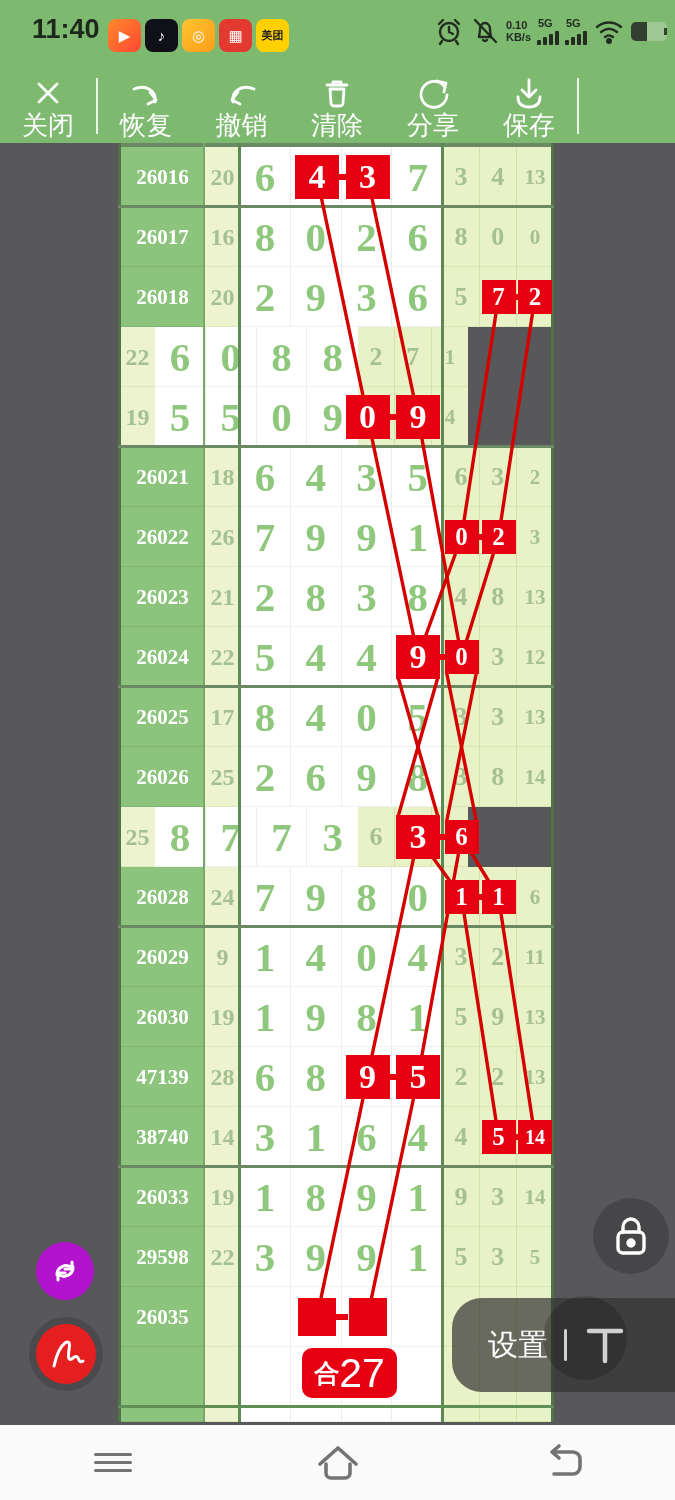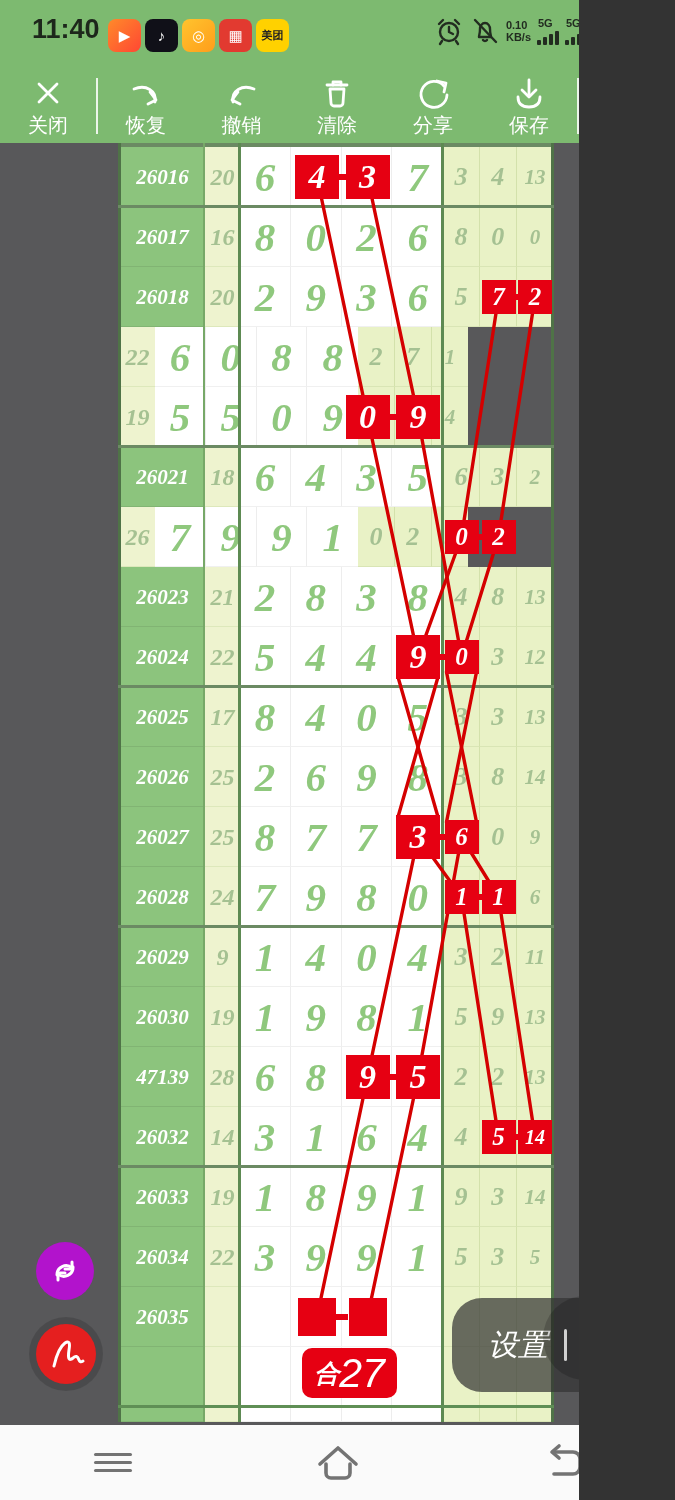--- a/index.html
+++ b/index.html
@@ -1,39 +1,39 @@
 <!DOCTYPE html>
 <html><head>
 <meta charset="utf-8">
 <style>
   html,body{margin:0;padding:0;background:#333;}
-  #screen{position:relative;width:579px;height:1500px;overflow:hidden;background:#b91c1c;font-family:"Liberation Sans",sans-serif;}
+  #screen{position:relative;width:675px;height:1500px;overflow:hidden;background:#b91c1c;font-family:"Liberation Sans",sans-serif;}
   
   #topbar{position:absolute;left:0;top:0;width:675px;height:143px;background:#7dba70;}
   .time{position:absolute;left:32px;top:14px;font-size:27px;font-weight:bold;color:#1d271b;}
   .appicons{position:absolute;left:108px;top:19px;display:flex;gap:4px;}
   .appicon{width:33px;height:33px;border-radius:8px;display:flex;align-items:center;justify-content:center;font-size:15px;color:#fff;}
   .statright{position:absolute;right:8px;top:16px;display:flex;align-items:center;gap:6px;color:#222c20;}
   .kbs{font-size:11px;font-weight:bold;line-height:12px;text-align:left;}
   .sig{display:flex;flex-direction:column;align-items:flex-start;}
   .sig .g{font-size:11px;font-weight:bold;line-height:10px;margin-left:1px;}
   .bars{display:flex;align-items:flex-end;gap:2px;height:15px;margin-top:2px;}
   .bars i{display:block;width:4px;background:#222c20;border-radius:1px;}
   .batt{position:relative;width:36px;height:19px;border-radius:5px;background:#9ec791;overflow:hidden;}
   .batt i{position:absolute;left:0;top:0;height:100%;width:45%;background:#333f30;}
   .batt:after{content:"";position:absolute;right:-0px;top:6px;width:3px;height:7px;background:#333f30;}
   .toolbar{position:absolute;left:0;top:68px;width:675px;height:75px;display:flex;align-items:center;}
   .tbtn{display:flex;flex-direction:column;align-items:center;justify-content:center;color:#fff;}
   .tbtn .ic{height:38px;display:flex;align-items:center;justify-content:center;}
-  .tbtn .lb{font-size:20px;line-height:26px;}
+  .tbtn .lb{font-size:26px;line-height:26px;}
   .tsep{width:2px;height:56px;background:rgba(255,255,255,0.85);}
   svg.wic{stroke:#fff;fill:none;stroke-width:2.8;stroke-linecap:round;stroke-linejoin:round;}
   svg.dic{stroke:#222c20;fill:none;stroke-width:2.4;stroke-linecap:round;stroke-linejoin:round;}
   
-  #stage{position:absolute;left:0;top:143px;width:675px;height:1282px;background:#58585a;overflow:hidden;font-style:italic;}
+  #stage{position:absolute;left:0;top:143px;width:675px;height:1282px;background:#58585a;overflow:hidden;}
   #tableWrap{position:absolute;left:120px;top:4px;width:434px;z-index:1;}
   .row{display:flex;height:60px;}
   .c{box-sizing:border-box;text-align:center;line-height:60px;font-family:"Liberation Serif",serif;font-weight:bold;overflow:hidden;}
   .c.period{width:85px;background:#8cc47d;color:#fff;font-size:21px;border-bottom:1px solid #81b473;}
   .c.sum{width:35px;background:#eef3cf;color:#a5c192;font-size:24px;border-bottom:1px solid #dde8bb;}
   .c.dig{width:50.75px;background:#ffffff;color:#8fc87d;font-size:41px;border-bottom:1px solid #f0f0f0;border-right:1px solid #ededed;}
   .c.dig.last{border-right:none;}
   .c.ext{width:36.8px;background:#e9f2c6;color:#a5c192;font-size:26px;border-bottom:1px solid #d9e5b5;border-right:1px solid #d3e1ab;}
   .c.ext.e3{font-size:21px;border-right:none;}
   .vline,.hline{position:absolute;z-index:2;}
@@ -237,20 +237,21 @@
           <div class="c sum">18</div>
           <div class="c dig">6</div>
           <div class="c dig">4</div>
           <div class="c dig">3</div>
           <div class="c dig last">5</div>
           <div class="c ext">6</div>
           <div class="c ext">3</div>
           <div class="c ext e3">2</div>
         </div>
         <div class="row">
+          <div class="c period">26022</div>
           <div class="c sum">26</div>
           <div class="c dig">7</div>
           <div class="c dig">9</div>
           <div class="c dig">9</div>
           <div class="c dig last">1</div>
           <div class="c ext">0</div>
           <div class="c ext">2</div>
           <div class="c ext e3">3</div>
         </div>
         <div class="row">
@@ -291,21 +292,20 @@
           <div class="c sum">25</div>
           <div class="c dig">2</div>
           <div class="c dig">6</div>
           <div class="c dig">9</div>
           <div class="c dig last">8</div>
           <div class="c ext">3</div>
           <div class="c ext">8</div>
           <div class="c ext e3">14</div>
         </div>
         <div class="row">
-          <div class="c period">26027</div>
           <div class="c sum">25</div>
           <div class="c dig">8</div>
           <div class="c dig">7</div>
           <div class="c dig">7</div>
           <div class="c dig last">3</div>
           <div class="c ext">6</div>
           <div class="c ext">0</div>
           <div class="c ext e3">9</div>
         </div>
         <div class="row">
@@ -346,21 +346,21 @@
           <div class="c sum">28</div>
           <div class="c dig">6</div>
           <div class="c dig">8</div>
           <div class="c dig">9</div>
           <div class="c dig last">5</div>
           <div class="c ext">2</div>
           <div class="c ext">2</div>
           <div class="c ext e3">13</div>
         </div>
         <div class="row">
-          <div class="c period">26032</div>
+          <div class="c period">38740</div>
           <div class="c sum">14</div>
           <div class="c dig">3</div>
           <div class="c dig">1</div>
           <div class="c dig">6</div>
           <div class="c dig last">4</div>
           <div class="c ext">4</div>
           <div class="c ext">5</div>
           <div class="c ext e3">14</div>
         </div>
         <div class="row">
@@ -368,21 +368,21 @@
           <div class="c sum">19</div>
           <div class="c dig">1</div>
           <div class="c dig">8</div>
           <div class="c dig">9</div>
           <div class="c dig last">1</div>
           <div class="c ext">9</div>
           <div class="c ext">3</div>
           <div class="c ext e3">14</div>
         </div>
         <div class="row">
-          <div class="c period">26034</div>
+          <div class="c period">29598</div>
           <div class="c sum">22</div>
           <div class="c dig">3</div>
           <div class="c dig">9</div>
           <div class="c dig">9</div>
           <div class="c dig last">1</div>
           <div class="c ext">5</div>
           <div class="c ext">3</div>
           <div class="c ext e3">5</div>
         </div>
         <div class="row">

